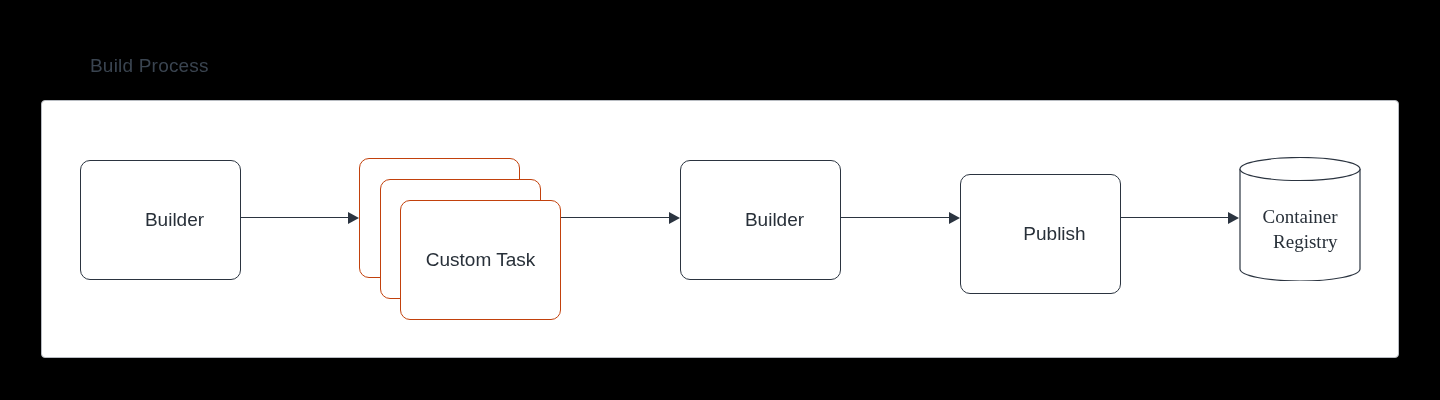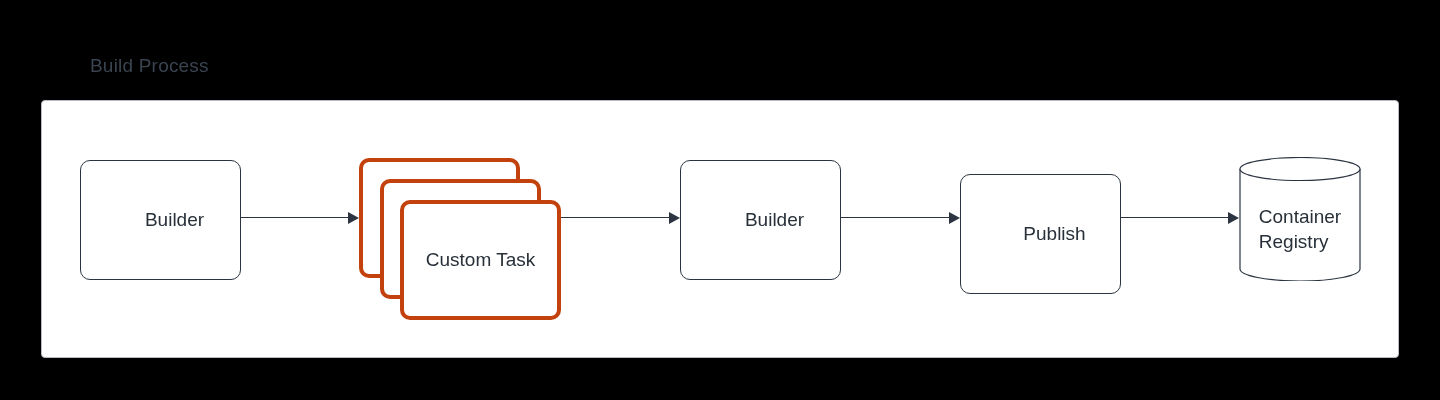--- a/index.html
+++ b/index.html
@@ -58,21 +58,21 @@
   .node-label {
     display: block;
     padding: 0 8px;
   }
   
   #node-builder { left: 80px; top: 160px; width: 161px; height: 120px; }
   
   .stack-card {
     position: absolute;
     background: #ffffff;
-    border: 4px solid #c2410c;
+    border: 1px solid #c2410c;
     border-radius: 10px;
     box-sizing: border-box;
     overflow: hidden;
     display: flex;
     align-items: center;
     justify-content: center;
     color: #283039;
     font-size: 19px;
     white-space: nowrap;
   }
@@ -111,21 +111,22 @@
     left: 0;
     top: 22px;
     width: 122px;
     height: 102px;
     display: flex;
     align-items: center;
     justify-content: center;
     font-size: 19px;
     color: #283039;
     line-height: 1.3;
-    text-align: left;
+    text-align: right;
+    font-family: Liberation Serif, serif;
   }
 
   
   .edge { position: absolute; height: 12px; }
   .edge .line {
     position: absolute;
     left: 0;
     top: 5px;
     height: 1.4px;
     background: #2b3440;

